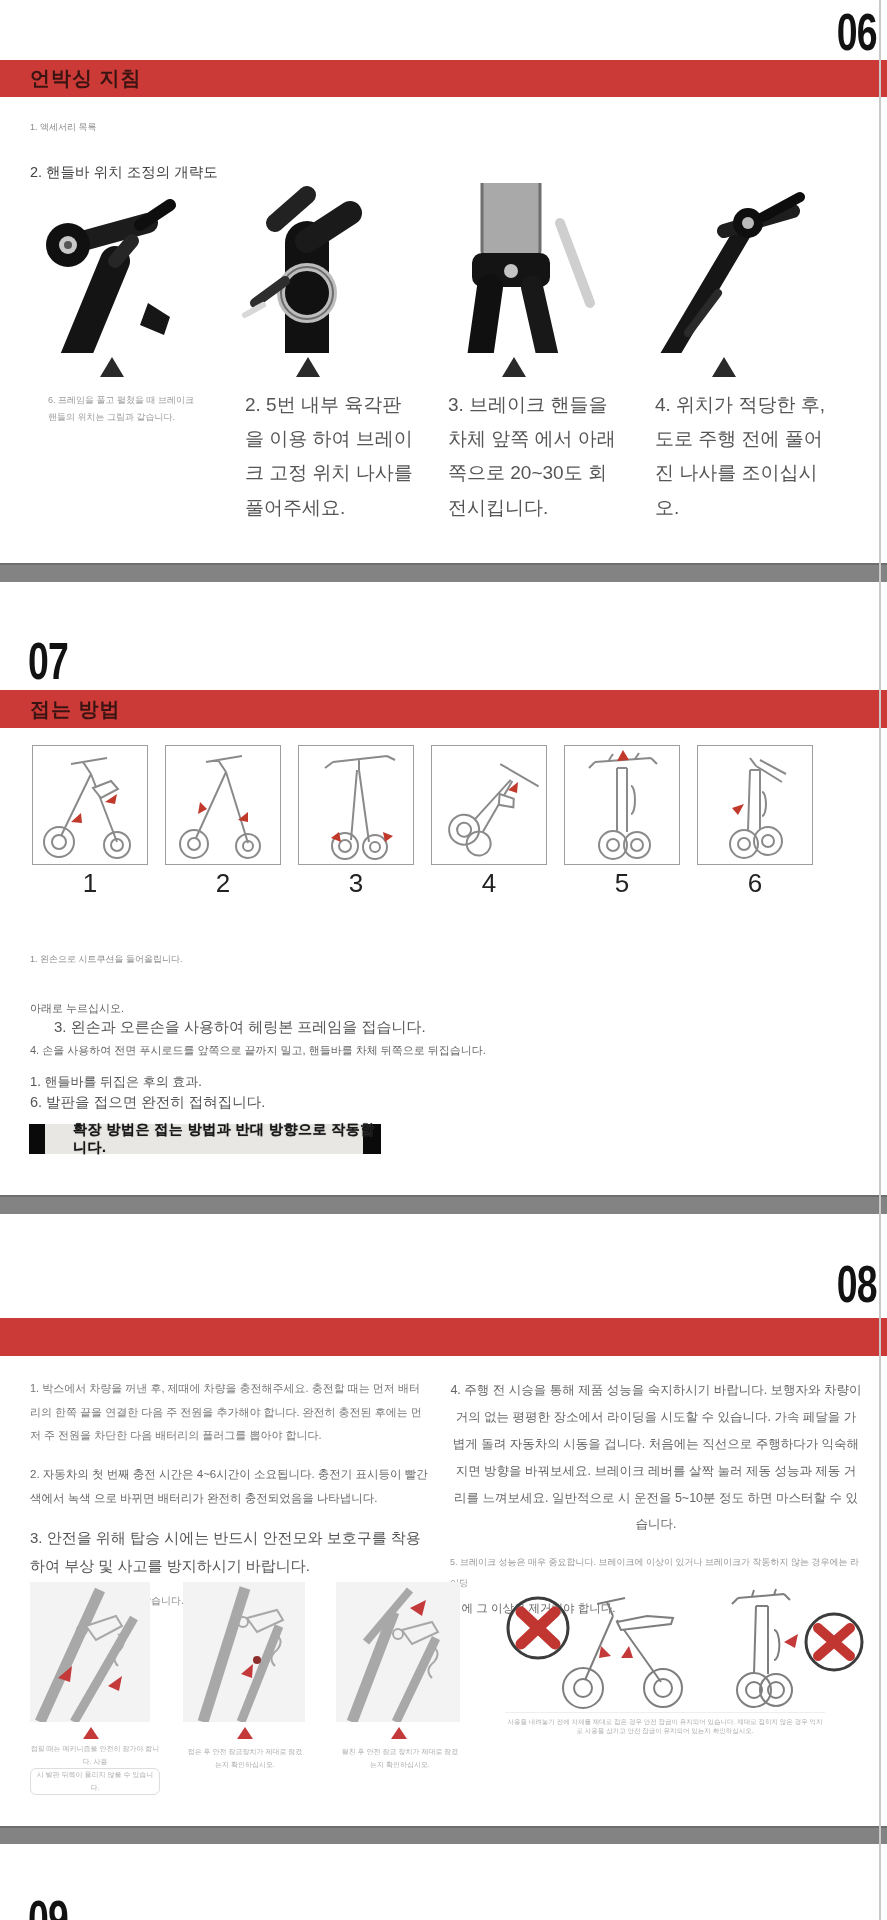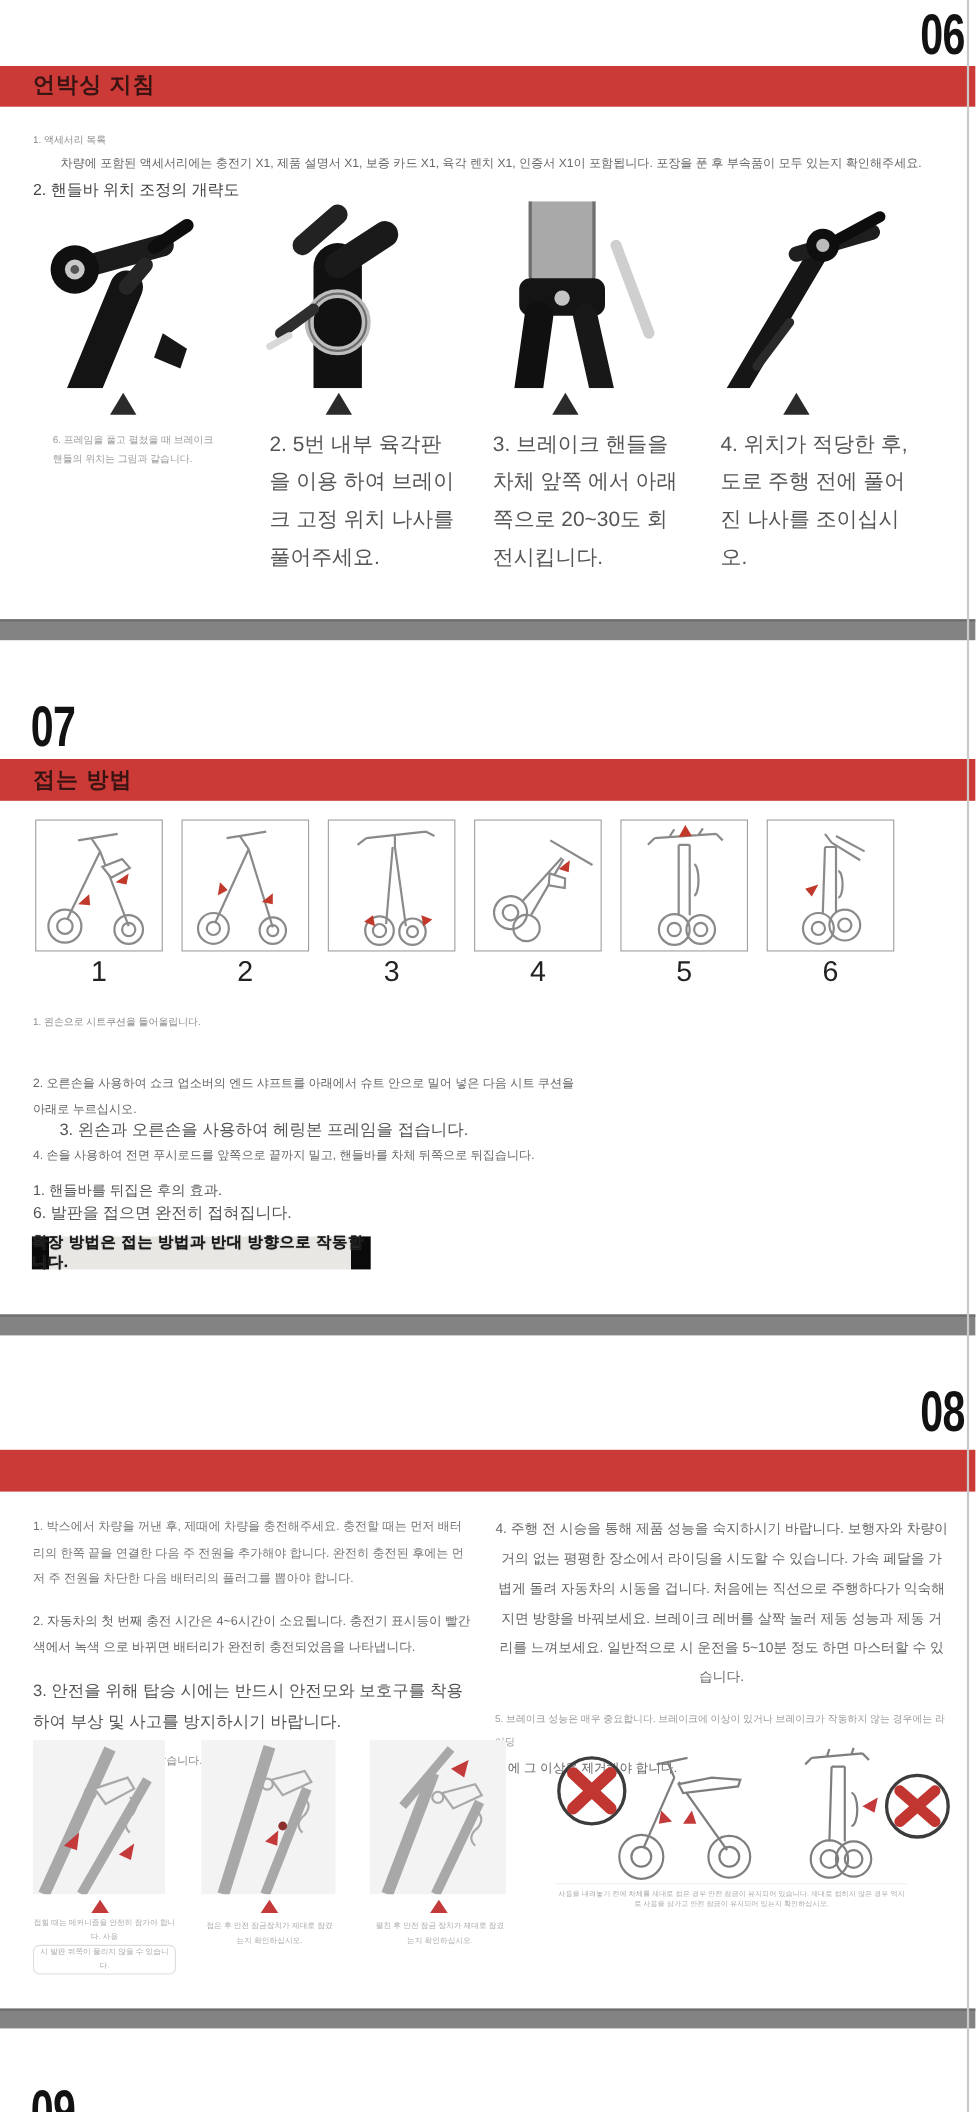--- a/index.html
+++ b/index.html
@@ -22,21 +22,21 @@
   .fold-box{width:116px;height:120px;border:1px solid #9e9e9e;background:#fff;box-sizing:border-box;}
   .fold-num{font-size:26px;font-weight:400;color:#222;text-align:center;}
   .cap-small{font-size:9px;color:#9a9a9a;line-height:1.9;}
   .cap-big{font-size:19px;color:#555;line-height:1.8;}
   .step-tiny{font-size:9px;color:#8a8a8a;}
   .step-small{font-size:11px;color:#666;}
   .step-big{font-size:15px;color:#555;}
   .step-mid{font-size:13px;color:#555;}
   .note-bar{width:308px;height:30px;
      background:linear-gradient(90deg,#0a0a0a 0 16px,#e9e7e4 16px calc(100% - 18px),#0a0a0a calc(100% - 18px));
-     display:flex;align-items:center;justify-content:center;}
+     display:flex;align-items:center;justify-content:center;padding-left:44px;}
   .note-bar span{font-size:14px;font-weight:800;color:#171717;letter-spacing:0.5px;
      text-shadow:0 0 1px #555;}
   .col-p{margin:1px 0 14px 0;}
   .p-norm{font-size:11px;color:#777;line-height:2.15;}
   .p-norm2{font-size:11.5px;color:#666;line-height:2.1;}
   .p-big{font-size:15px;color:#555;line-height:1.85;}
   .p-note{font-size:10px;color:#888;}
   .p-right{font-size:12.5px;color:#666;line-height:2.15;text-align:center;}
   .p-tiny{font-size:9px;color:#999;line-height:2.3;}
   .joint-fig{background:#f3f3f3;}
@@ -50,21 +50,20 @@
 
 <div id="page">
 
   <div class="abs bignum num-right" style="top:6px;">06</div>
 
   <div class="abs redbar" style="top:60px;">
     <span class="bar-title">언박싱 지침</span>
   </div>
 
   <div class="abs step-tiny" style="left:30px;top:121px;">1. 액세서리 목록</div>
-  <div class="abs step-small" style="left:55px;top:141px;right:24px;">차량에 포함된 액세서리에는 충전기 X1, 제품 설명서 X1, 보증 카드 X1, 육각 렌치 X1, 인증서 X1이 포함됩니다. 포장을 푼 후 부속품이 모두 있는지 확인해주세요.</div>
   <div class="abs" style="left:30px;top:163px;font-size:14.5px;color:#444;">2. 핸들바 위치 조정의 개략도</div>
 
   <div class="abs photo" style="left:20px;top:183px;width:185px;height:170px;">
     <svg width="185" height="170" viewBox="0 0 185 170">
       <rect width="185" height="170" fill="#fff"></rect>
       <path d="M55 175 L95 78" stroke="#141414" stroke-width="30" stroke-linecap="round"></path>
       <path d="M48 62 L128 40" stroke="#1c1c1c" stroke-width="20" stroke-linecap="round"></path>
       <circle cx="48" cy="62" r="22" fill="#101010"></circle>
       <circle cx="48" cy="62" r="9" fill="#c9c9c9"></circle>
       <circle cx="48" cy="62" r="4" fill="#555"></circle>
@@ -208,22 +207,21 @@
     </svg>
   </div>
 
   <div class="abs fold-num" style="left:32px;top:868px;width:116px;">1</div>
   <div class="abs fold-num" style="left:165px;top:868px;width:116px;">2</div>
   <div class="abs fold-num" style="left:298px;top:868px;width:116px;">3</div>
   <div class="abs fold-num" style="left:431px;top:868px;width:116px;">4</div>
   <div class="abs fold-num" style="left:564px;top:868px;width:116px;">5</div>
   <div class="abs fold-num" style="left:697px;top:868px;width:116px;">6</div>
 
-  <div class="abs step-tiny" style="left:30px;top:923px;">1. 왼손으로 시트쿠션을 들어올립니다.</div>
-  <div class="abs step-small" style="left:30px;top:977px;right:180px;">2. 오른손을 사용하여 쇼크 업소버의 엔드 샤프트를 아래에서 슈트 안으로 밀어 넣은 다음 시트 쿠션을</div>
+  <div class="abs step-tiny" style="left:30px;top:953px;">1. 왼손으로 시트쿠션을 들어올립니다.</div>
   <div class="abs step-small" style="left:30px;top:1001px;">아래로 누르십시오.</div>
   <div class="abs step-big" style="left:30px;top:1018px;margin-left:24px;">3. 왼손과 오른손을 사용하여 헤링본 프레임을 접습니다.</div>
   <div class="abs step-small" style="left:30px;top:1043px;">4. 손을 사용하여 전면 푸시로드를 앞쪽으로 끝까지 밀고, 핸들바를 차체 뒤쪽으로 뒤집습니다.</div>
   <div class="abs step-mid" style="left:30px;top:1073px;">1. 핸들바를 뒤집은 후의 효과.</div>
   <div class="abs" style="left:30px;top:1093px;font-size:14.5px;color:#555;">6. 발판을 접으면 완전히 접혀집니다.</div>
 
   <div class="abs note-bar" style="left:29px;top:1124px;">
     <span>확장 방법은 접는 방법과 반대 방향으로 작동합니다.</span>
   </div>
 

